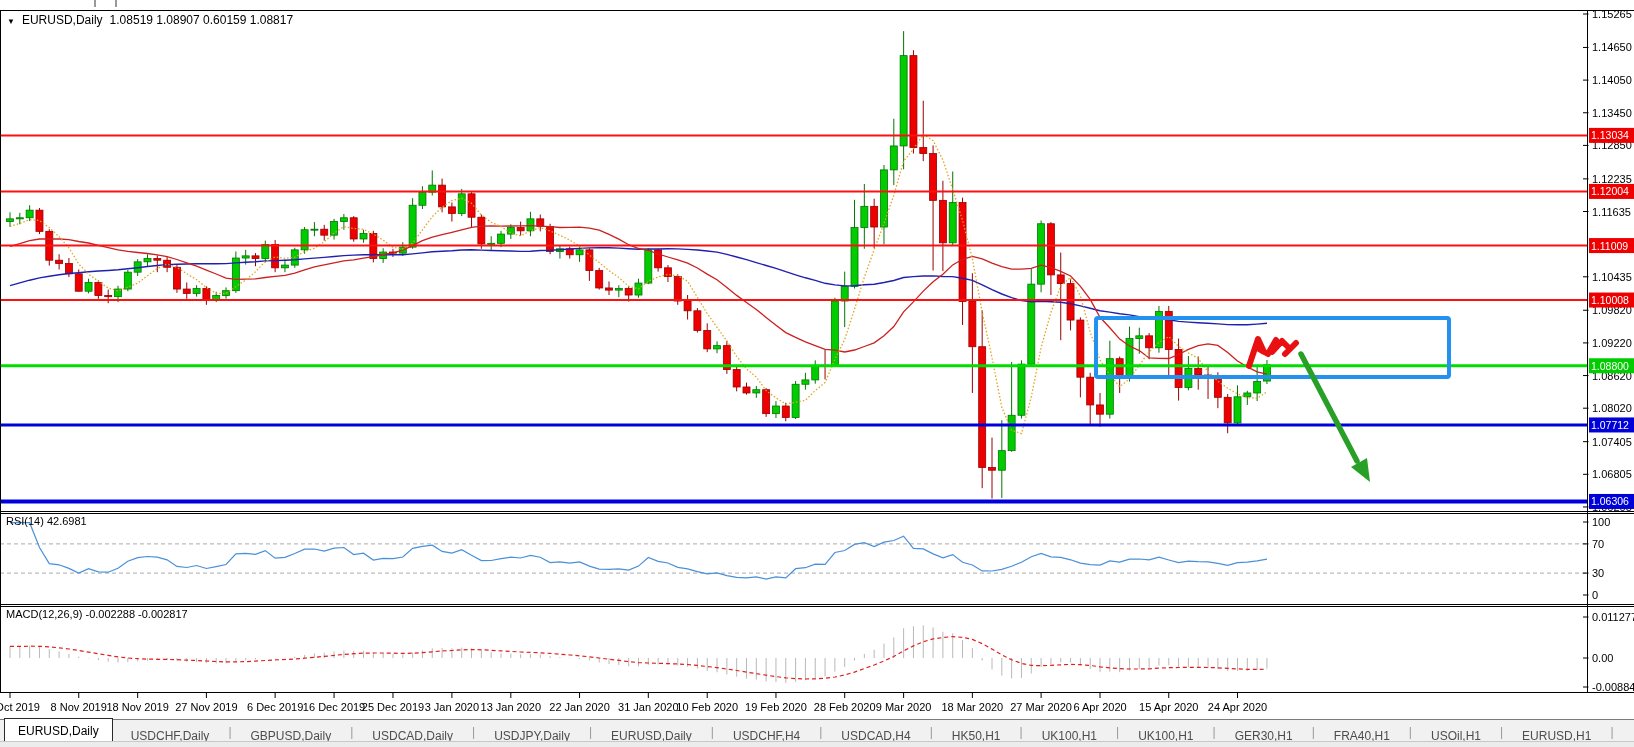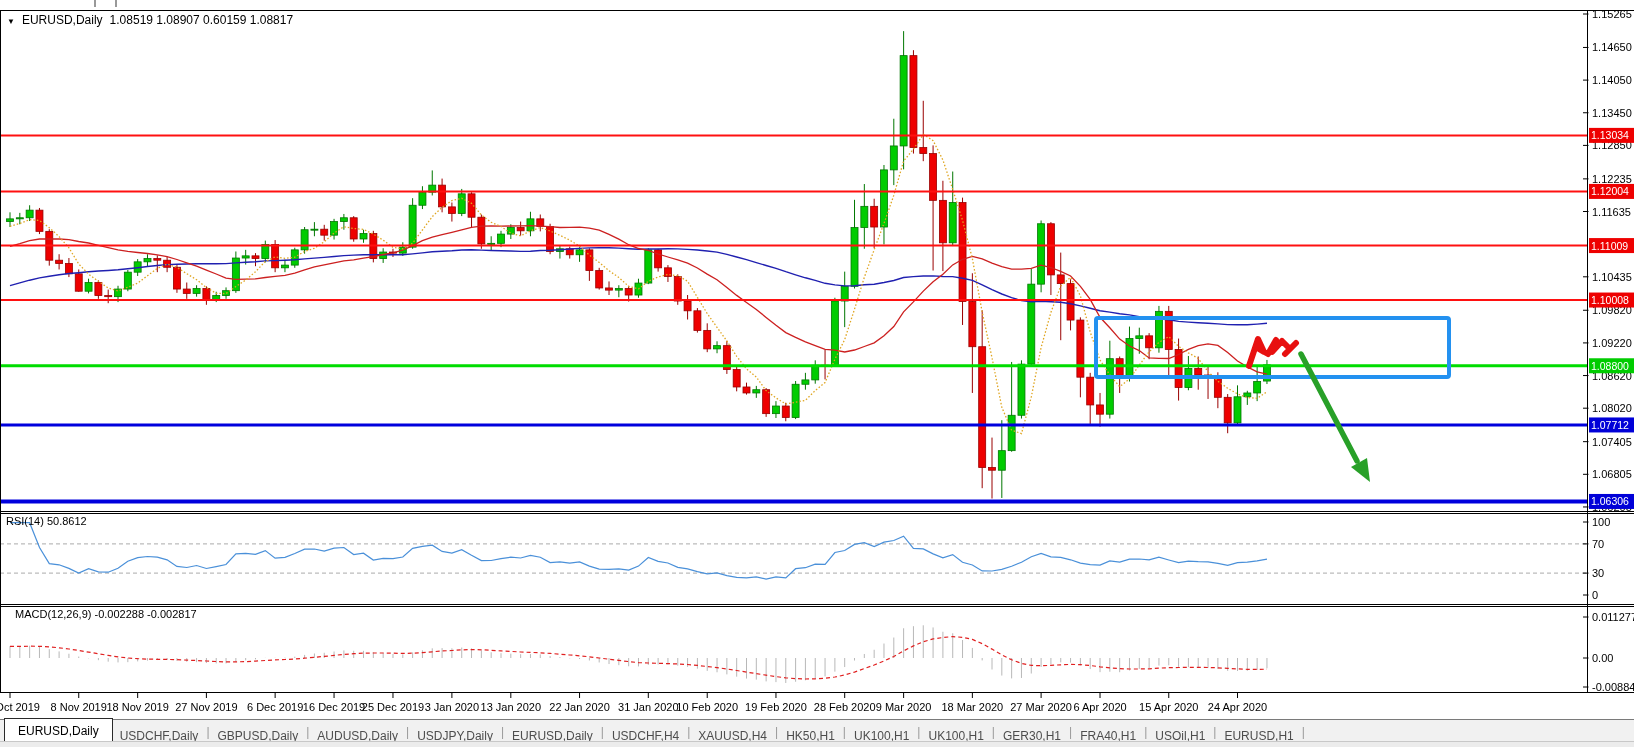--- a/index.html
+++ b/index.html
@@ -3,24 +3,24 @@
 <meta charset="utf-8">
 <style>
   html,body{margin:0;padding:0;background:#fff;}
   #app{position:relative;width:1634px;height:747px;background:#fff;overflow:hidden;
        font-family:"Liberation Sans",sans-serif;}
   #chart{position:absolute;left:0;top:0;}
   .overlay{position:absolute;color:#000;white-space:nowrap;}
   #title-bar{left:7px;top:13px;font-size:12px;display:flex;align-items:center;gap:7px;}
   #title-bar .tri{font-size:8px;position:relative;top:1px;}
   #rsi-label{left:6px;top:515px;font-size:11px;}
-  #macd-label{left:15px;top:608px;font-size:11px;}
+  #macd-label{left:6px;top:608px;font-size:11px;}
   #tabbar{position:absolute;left:0;top:719px;width:1634px;height:23px;background:#f1f1f1;
           border-top:1px solid #7a7a7a;display:flex;align-items:center;font-size:12px;color:#4d4d4d;}
-  .tab{padding:3px 7px;white-space:nowrap;margin-top:8px;}
+  .tab{padding:3px 18px;white-space:nowrap;margin-top:8px;}
   .tab.active{background:#fff;border:1px solid #2a2a2a;border-bottom:1px solid #fff;color:#000;
               margin-top:-3px;padding:5px 13px 4px 13px;margin-left:4px;}
   .sep{color:#999;padding:0 1px;}
   #bottomstrip{position:absolute;left:0;bottom:0;width:1634px;height:5px;background:#ececec;
                border-top:1px solid #c8c8c8;}
 </style>
 </head>
 <body>
 
 <div id="app">
@@ -546,38 +546,38 @@
       <line x1="1301" y1="354" x2="1357" y2="461" stroke="#28A028" stroke-width="5.5" stroke-linecap="round"></line>
       <polygon points="1370,482 1351,467 1367,458" fill="#28A028"></polygon>
     </svg>
 
   <div id="title-bar" class="overlay">
     <span class="tri">▼</span>
     <span>EURUSD,Daily</span>
     <span>1.08519 1.08907 0.60159 1.08817</span>
   </div>
 
-  <div id="rsi-label" class="overlay">RSI(14) 50.8612</div>
+  <div id="rsi-label" class="overlay">RSI(14) 42.6981</div>
   <div id="macd-label" class="overlay">MACD(12,26,9) -0.002288 -0.002817</div>
 
   <div id="tabbar">
       <div class="tab active">EURUSD,Daily</div>
       <div class="tab">USDCHF,Daily</div>
       <span class="sep">|</span>
       <div class="tab">GBPUSD,Daily</div>
       <span class="sep">|</span>
-      <div class="tab">AUDUSD,Daily</div>
+      <div class="tab">USDCAD,Daily</div>
       <span class="sep">|</span>
       <div class="tab">USDJPY,Daily</div>
       <span class="sep">|</span>
       <div class="tab">EURUSD,Daily</div>
       <span class="sep">|</span>
       <div class="tab">USDCHF,H4</div>
       <span class="sep">|</span>
-      <div class="tab">XAUUSD,H4</div>
+      <div class="tab">USDCAD,H4</div>
       <span class="sep">|</span>
       <div class="tab">HK50,H1</div>
       <span class="sep">|</span>
       <div class="tab">UK100,H1</div>
       <span class="sep">|</span>
       <div class="tab">UK100,H1</div>
       <span class="sep">|</span>
       <div class="tab">GER30,H1</div>
       <span class="sep">|</span>
       <div class="tab">FRA40,H1</div>

